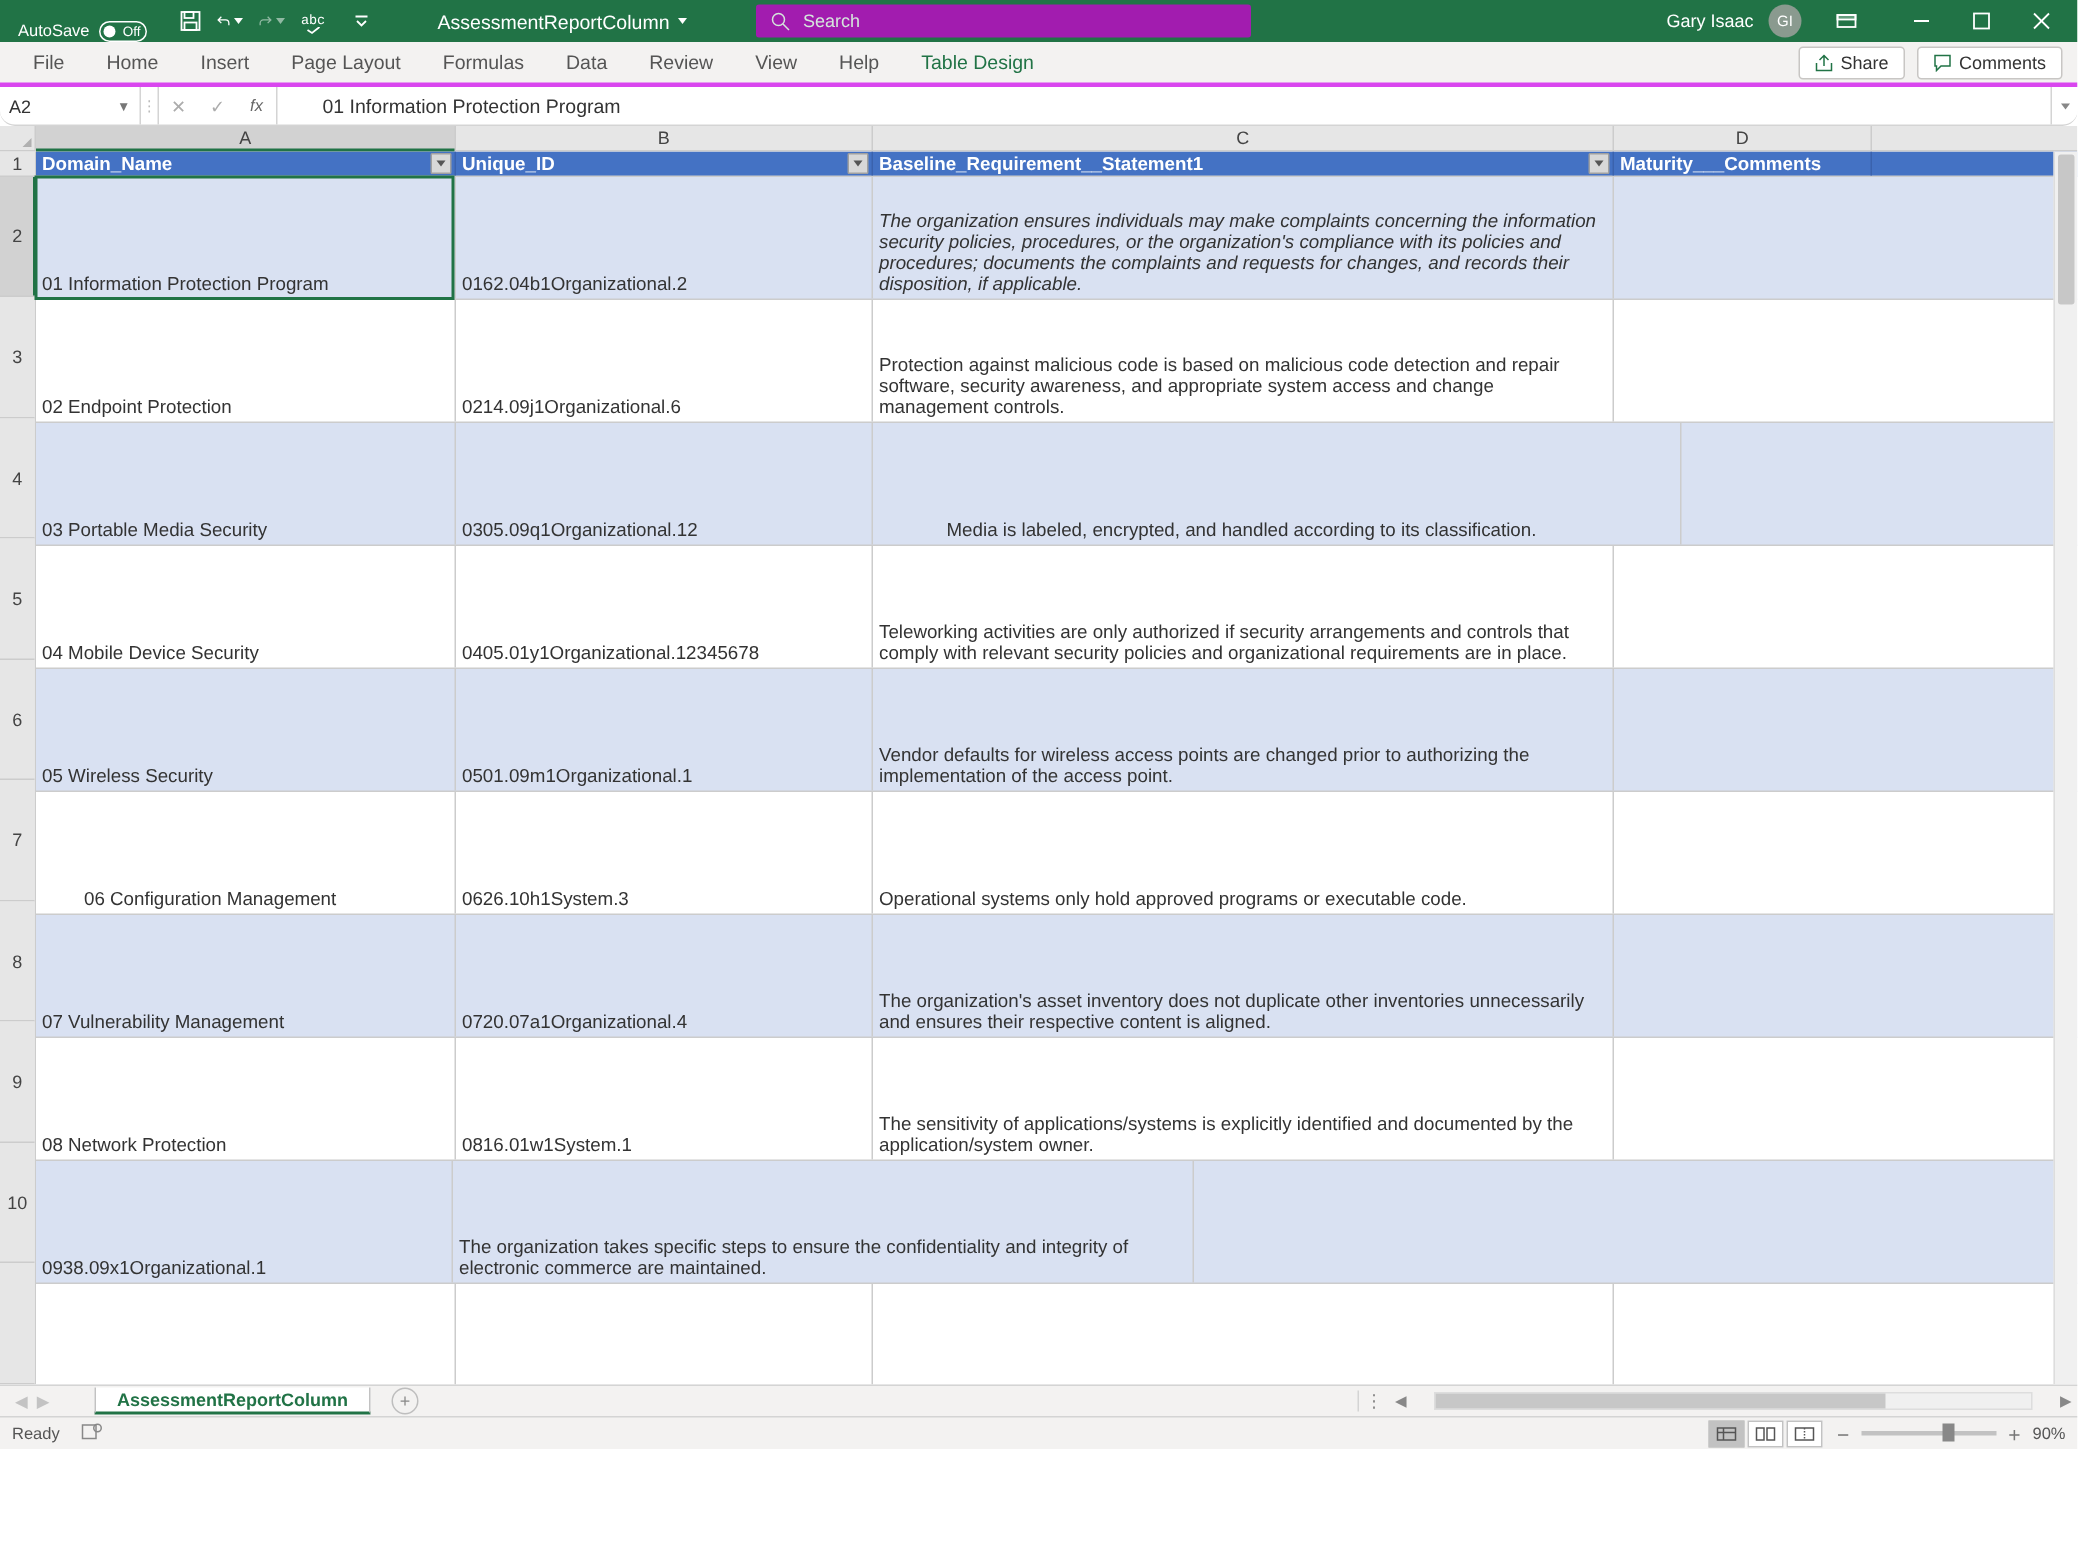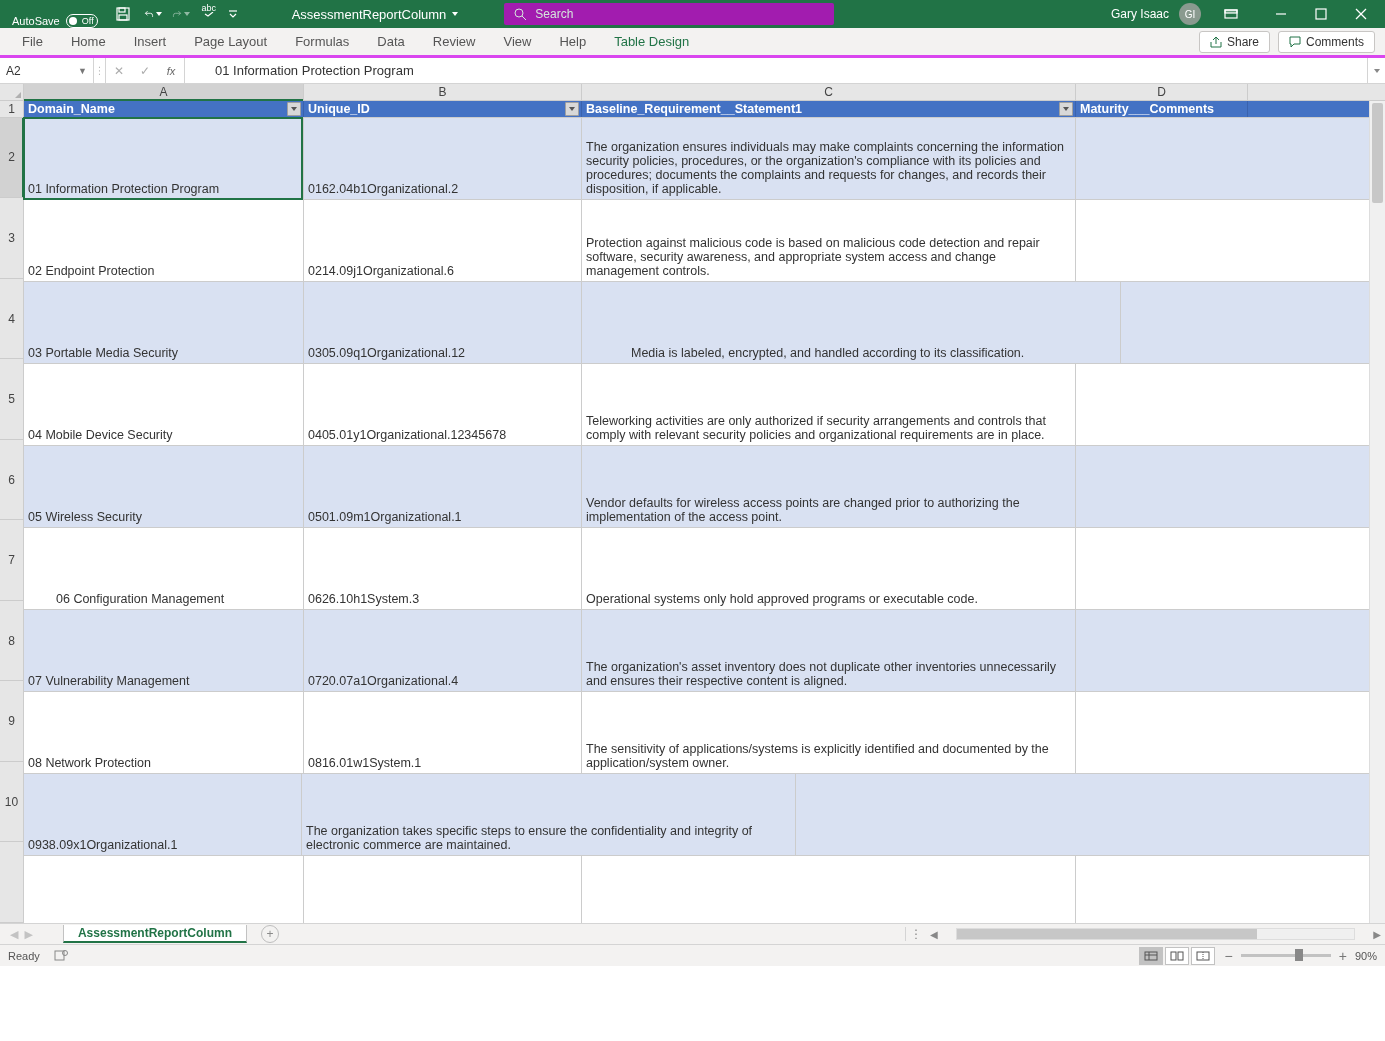--- a/index.html
+++ b/index.html
@@ -6,40 +6,40 @@
 body { width: 1385px; height: 1041x px; background: #fff; overflow: hidden; font-size: 12px; color: #333; }
 
 
 .title-bar { height: 28px; background: #217346; display: flex; align-items: center; color: #fff; }
 .title-left { display: flex; align-items: center; gap: 6px; padding-left: 12px; }
 .autosave { display: flex; align-items: center; gap: 6px; font-size: 11px; margin-top: 13px; }
 .autosave-toggle { width: 32px; height: 14px; border: 1px solid #fff; border-radius: 7px; position: relative; }
 .autosave-toggle::after { content: ""; width: 8px; height: 8px; background: #fff; border-radius: 50%; position: absolute; left: 2px; top: 2px; }
 .autosave-off { font-size: 9px; position: absolute; right: 3px; top: 0; line-height: 12px; }
 .qat { display: flex; align-items: center; gap: 10px; margin-left: 12px; }
-.qat-btn { width: 18px; height: 18px; display: flex; align-items: center; justify-content: flex-start; cursor: pointer; }
+.qat-btn { width: 18px; height: 18px; display: flex; align-items: center; justify-content: flex-end; cursor: pointer; font-family: Liberation Mono, monospace; }
 .qat-btn svg { fill: none; stroke: #fff; stroke-width: 1.2; }
 .doc-name { margin-left: 40px; display: flex; align-items: center; gap: 6px; font-size: 13px; }
 .search-box { margin-left: 40px; width: 330px; height: 22px; background: #a21caf; border-radius: 2px; display: flex; align-items: center; gap: 8px; padding: 0 10px; color: #d5e6dc; }
 .title-right { margin-left: auto; display: flex; align-items: center; gap: 10px; padding-right: 4px; }
 .user-name { font-size: 12px; }
 .avatar { width: 22px; height: 22px; background: #8a9a8f; border-radius: 50%; display: flex; align-items: center; justify-content: center; font-size: 10px; }
 .win-btns { display: flex; }
 .win-btn { width: 40px; height: 28px; display: flex; align-items: center; justify-content: center; cursor: pointer; }
 .win-btn svg { stroke: #fff; fill: none; stroke-width: 1.2; }
 
 
 .ribbon-tabs { height: 30px; background: #f3f2f1; border-bottom: 3px solid #d946ef; display: flex; align-items: stretch; padding-left: 8px; }
 .ribbon-tab { padding: 0 14px; display: flex; align-items: center; font-size: 13px; color: #555; cursor: pointer; }
 .ribbon-tab.table-design { color: #217346; }
 .ribbon-share { margin-left: auto; display: flex; align-items: center; gap: 8px; padding-right: 10px; }
 .share-btn { border: 1px solid #c8c6c4; border-radius: 3px; padding: 3px 10px; display: flex; align-items: center; gap: 5px; font-size: 12px; cursor: pointer; background: #fff; }
 
 
-.formula-row { height: 26px; border-bottom: 1px solid #d4d4d4; display: flex; align-items: stretch; background: #fff; }
+.formula-row { height: 26px; border-bottom: 1px solid #d4d4d4; display: flex; align-items: stretch; background: #fff; border-radius: 10px; }
 .name-box { width: 94px; border-right: 1px solid #d4d4d4; display: flex; align-items: center; padding: 0 6px; justify-content: space-between; font-size: 12px; }
 .name-box .dd { color: #777; font-size: 9px; }
 .name-sep { width: 12px; border-right: 1px solid #d4d4d4; display: flex; align-items: center; justify-content: center; color: #bbb; font-size: 10px;}
 .fx-btns { display: flex; align-items: center; border-right: 1px solid #d4d4d4; }
 .fx-btn { width: 26px; display: flex; align-items: center; justify-content: center; color: #acacac; cursor: pointer; height: 100%; }
 .fx-btn.fx-label { color: #666; font-style: italic; font-size: 11px; }
 .fx-input { flex: 1; display: flex; align-items: center; padding: 0 30px; font-size: 13px; }
 .fx-expand { width: 18px; border-left: 1px solid #d4d4d4; display: flex; align-items: center; justify-content: center; color: #888; cursor: pointer; }
 
 
@@ -267,21 +267,21 @@
             <span class="filter-btn"></span>
           </div>
         <div class="tcell last" style="width:172px;">
             <span>Maturity___Comments</span>
           </div>
       </div>
 
       <div class="trow data-row stripe">
         <div class="tcell" style="width:280px;">01 Information Protection Program</div>
         <div class="tcell" style="width:278px;">0162.04b1Organizational.2</div>
-        <div class="tcell" style="width:494px;">The organization ensures individuals may make complaints concerning the information security policies, procedures, or the organization's compliance with its policies and procedures; documents the complaints and requests for changes, and records their disposition, if applicable.</div>
+        <div class="tcell" style="width:494px;font-style:italic;">The organization ensures individuals may make complaints concerning the information security policies, procedures, or the organization's compliance with its policies and procedures; documents the complaints and requests for changes, and records their disposition, if applicable.</div>
         <div class="tcell last" style="width:172px;"></div>
       </div>
       <div class="trow data-row">
         <div class="tcell" style="width:280px;">02 Endpoint Protection</div>
         <div class="tcell" style="width:278px;">0214.09j1Organizational.6</div>
         <div class="tcell" style="width:494px;">Protection against malicious code is based on malicious code detection and repair software, security awareness, and appropriate system access and change management controls.</div>
         <div class="tcell last" style="width:172px;"></div>
       </div>
       <div class="trow data-row stripe">
         <div class="tcell" style="width:280px;">03 Portable Media Security</div>

